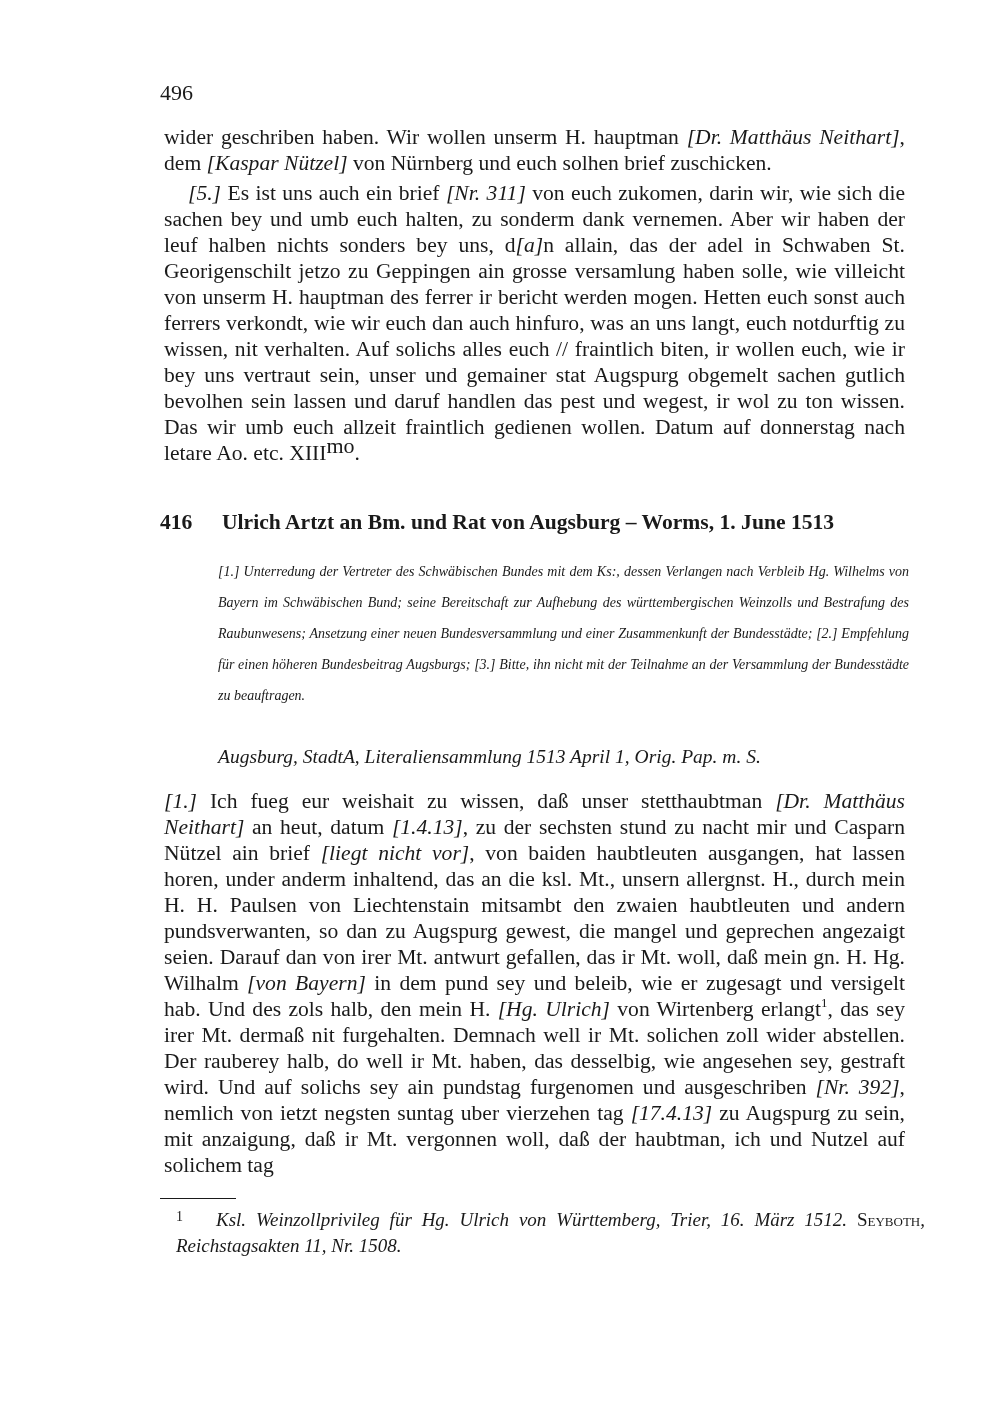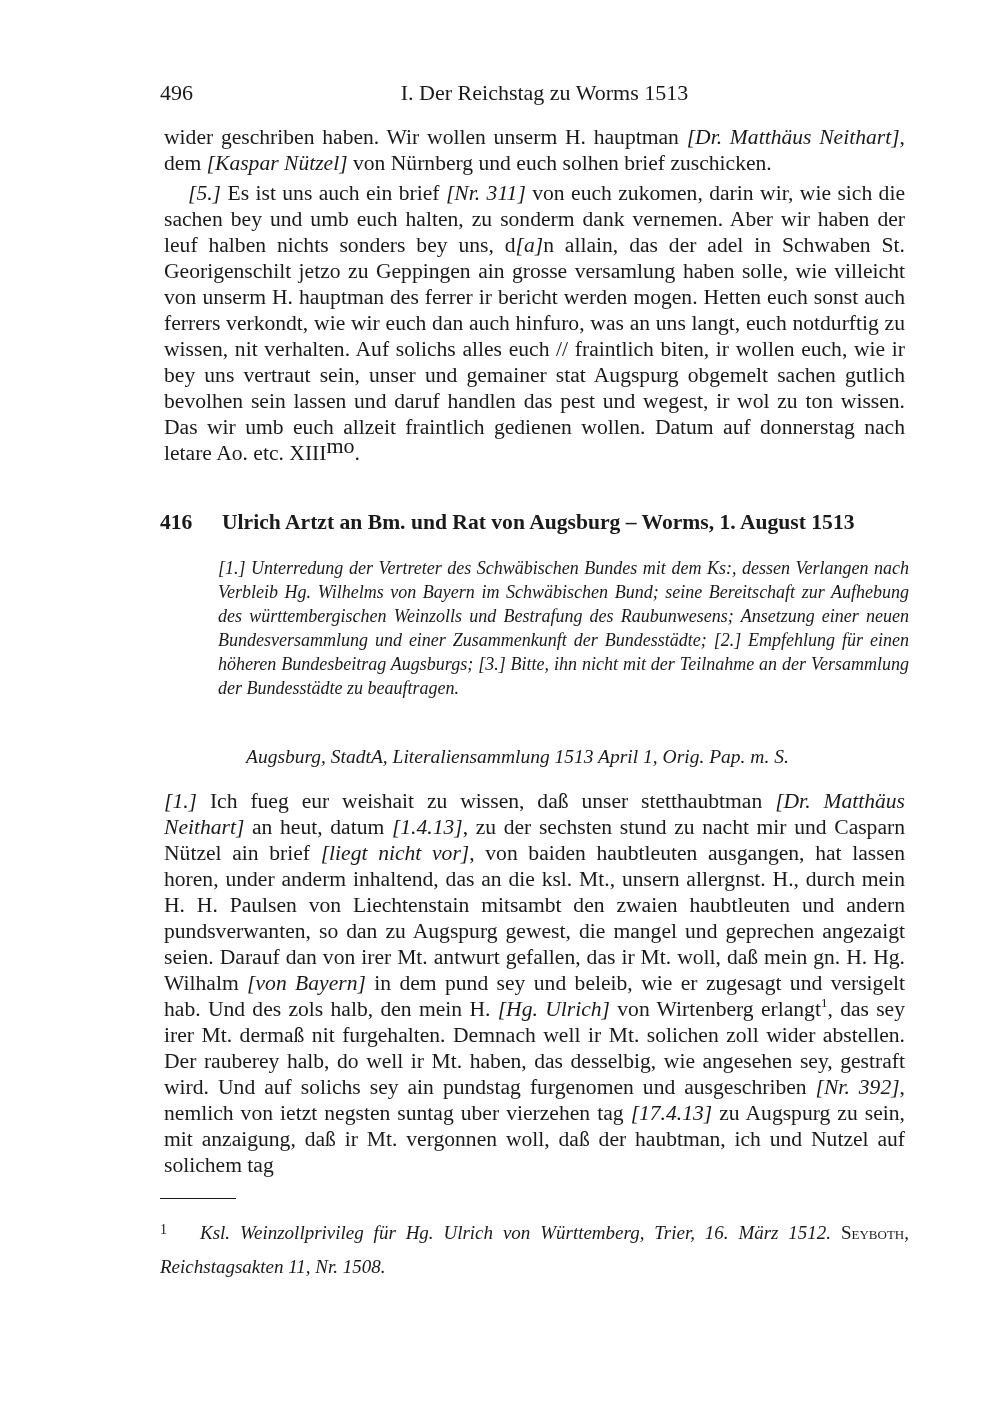--- a/index.html
+++ b/index.html
@@ -24,56 +24,55 @@
   i, .it { font-style: italic; }
   sup { font-size: 13px; vertical-align: 9px; line-height: 0; }
   .sup-mo { font-size: 22px; vertical-align: 7px; line-height: 0; }
   .doc-heading {
     position: absolute; top: 508px; left: 0; width: 749px;
     font-weight: bold; font-size: 21.6px; line-height: 28px;
   }
   .doc-heading .num { display: inline-block; width: 62px; }
   .regest {
     position: absolute; top: 556px; left: 58px; width: 691px;
-    font-style: italic; font-size: 18px; line-height: 24px; text-align: justify;
+    font-style: italic; font-size: 14px; line-height: 31px; text-align: justify;
     margin: 0;
   }
   .source {
     position: absolute; top: 744px; left: 58px; width: 691px;
-    font-style: italic; font-size: 19.5px; line-height: 26px; margin-left: 28px;
+    font-style: italic; font-size: 19.5px; line-height: 26px;
   }
   .block2 { position: absolute; top: 784px; left: 0; width: 749px; }
   .fn-rule {
     position: absolute; top: 1198px; left: 0; width: 76px; height: 0;
     border-top: 1px solid #1a1a1a;
   }
   .footnote {
-    position: absolute; top: 1204px; left: 0; width: 749px;
-    font-size: 19px; line-height: 34px; text-align: justify; text-align-last: left; margin-top: 9px;
+    position: absolute; top: 1204px; left: 16px; width: 749px;
+    font-size: 19px; line-height: 26px; text-align: justify; text-align-last: left;
   }
   .footnote .fn-num { display: inline-block; width: 26px; text-align: right; margin-right: 14px; font-size: 14px; vertical-align: 5px; }
   .smallcaps { font-variant: small-caps; font-style: normal; }
 </style>
 </head>
 <body>
 
 <div class="page">
 
   <div class="header">
     <span class="pageno">496</span>
-    <span class="running">I. Der Reichstag zu Worms 1513</span>
   </div>
 
   <div class="block1">
     <p class="body-text"><span>wider geschriben haben. Wir wollen unserm H. hauptman </span><i>[Dr. Matthäus Neithart]</i><span>, dem </span><i>[Kaspar Nützel]</i><span> von Nürnberg und euch solhen brief zuschicken.</span></p>
     <p class="body-text indent"><i>[5.]</i><span> Es ist uns auch ein brief </span><i>[Nr. 311]</i><span> von euch zukomen, darin wir, wie sich die sachen bey und umb euch halten, zu sonderm dank vernemen. Aber wir haben der leuf halben nichts sonders bey uns, d</span><i>[a]</i><span>n allain, das der adel in Schwaben St. Georigenschilt jetzo zu Geppingen ain grosse versamlung haben solle, wie villeicht von unserm H. hauptman des ferrer ir bericht werden mogen. Hetten euch sonst auch ferrers verkondt, wie wir euch dan auch hinfuro, was an uns langt, euch notdurftig zu wissen, nit verhalten. Auf solichs alles euch // fraintlich biten, ir wollen euch, wie ir bey uns vertraut sein, unser und gemainer stat Augspurg obgemelt sachen gutlich bevolhen sein lassen und daruf handlen das pest und wegest, ir wol zu ton wissen. Das wir umb euch allzeit fraintlich gedienen wollen. Datum auf donnerstag nach letare Ao. etc. XIII</span><span class="sup-mo">mo</span><span>.</span></p>
   </div>
 
   <div class="doc-heading">
-    <span class="num">416</span><span>Ulrich Artzt an Bm. und Rat von Augsburg – Worms, 1. August 1513</span>
+    <span class="num">416</span><span>Ulrich Artzt an Bm. und Rat von Augsburg – Worms, 1. June 1513</span>
   </div>
 
   <p class="regest">[1.] Unterredung der Vertreter des Schwäbischen Bundes mit dem Ks:, dessen Verlangen nach Verbleib Hg. Wilhelms von Bayern im Schwäbischen Bund; seine Bereitschaft zur Aufhebung des württembergischen Weinzolls und Bestrafung des Raubunwesens; Ansetzung einer neuen Bundesversammlung und einer Zusammenkunft der Bundesstädte; [2.] Empfehlung für einen höheren Bundesbeitrag Augsburgs; [3.] Bitte, ihn nicht mit der Teilnahme an der Versammlung der Bundesstädte zu beauftragen.</p>
 
   <div class="source">Augsburg, StadtA, Literaliensammlung 1513 April 1, Orig. Pap. m. S.</div>
 
   <div class="block2">
     <p class="body-text"><i>[1.]</i><span> Ich fueg eur weishait zu wissen, daß unser stetthaubtman </span><i>[Dr. Matthäus Neithart]</i><span> an heut, datum </span><i>[1.4.13]</i><span>, zu der sechsten stund zu nacht mir und Casparn Nützel ain brief </span><i>[liegt nicht vor]</i><span>, von baiden haubtleuten ausgangen, hat lassen horen, under anderm inhaltend, das an die ksl. Mt., unsern allergnst. H., durch mein H. H. Paulsen von Liechtenstain mitsambt den zwaien haubtleuten und andern pundsverwanten, so dan zu Augspurg gewest, die mangel und geprechen angezaigt seien. Darauf dan von irer Mt. antwurt gefallen, das ir Mt. woll, daß mein gn. H. Hg. Wilhalm </span><i>[von Bayern]</i><span> in dem pund sey und beleib, wie er zugesagt und versigelt hab. Und des zols halb, den mein H. </span><i>[Hg. Ulrich]</i><span> von Wirtenberg erlangt</span><sup>1</sup><span>, das sey irer Mt. dermaß nit furgehalten. Demnach well ir Mt. solichen zoll wider abstellen. Der rauberey halb, do well ir Mt. haben, das desselbig, wie angesehen sey, gestraft wird. Und auf solichs sey ain pundstag furgenomen und ausgeschriben </span><i>[Nr. 392]</i><span>, nemlich von ietzt negsten suntag uber vierzehen tag </span><i>[17.4.13]</i><span> zu Augspurg zu sein, mit anzaigung, daß ir Mt. vergonnen woll, daß der haubtman, ich und Nutzel auf solichem tag</span></p>
   </div>
 

